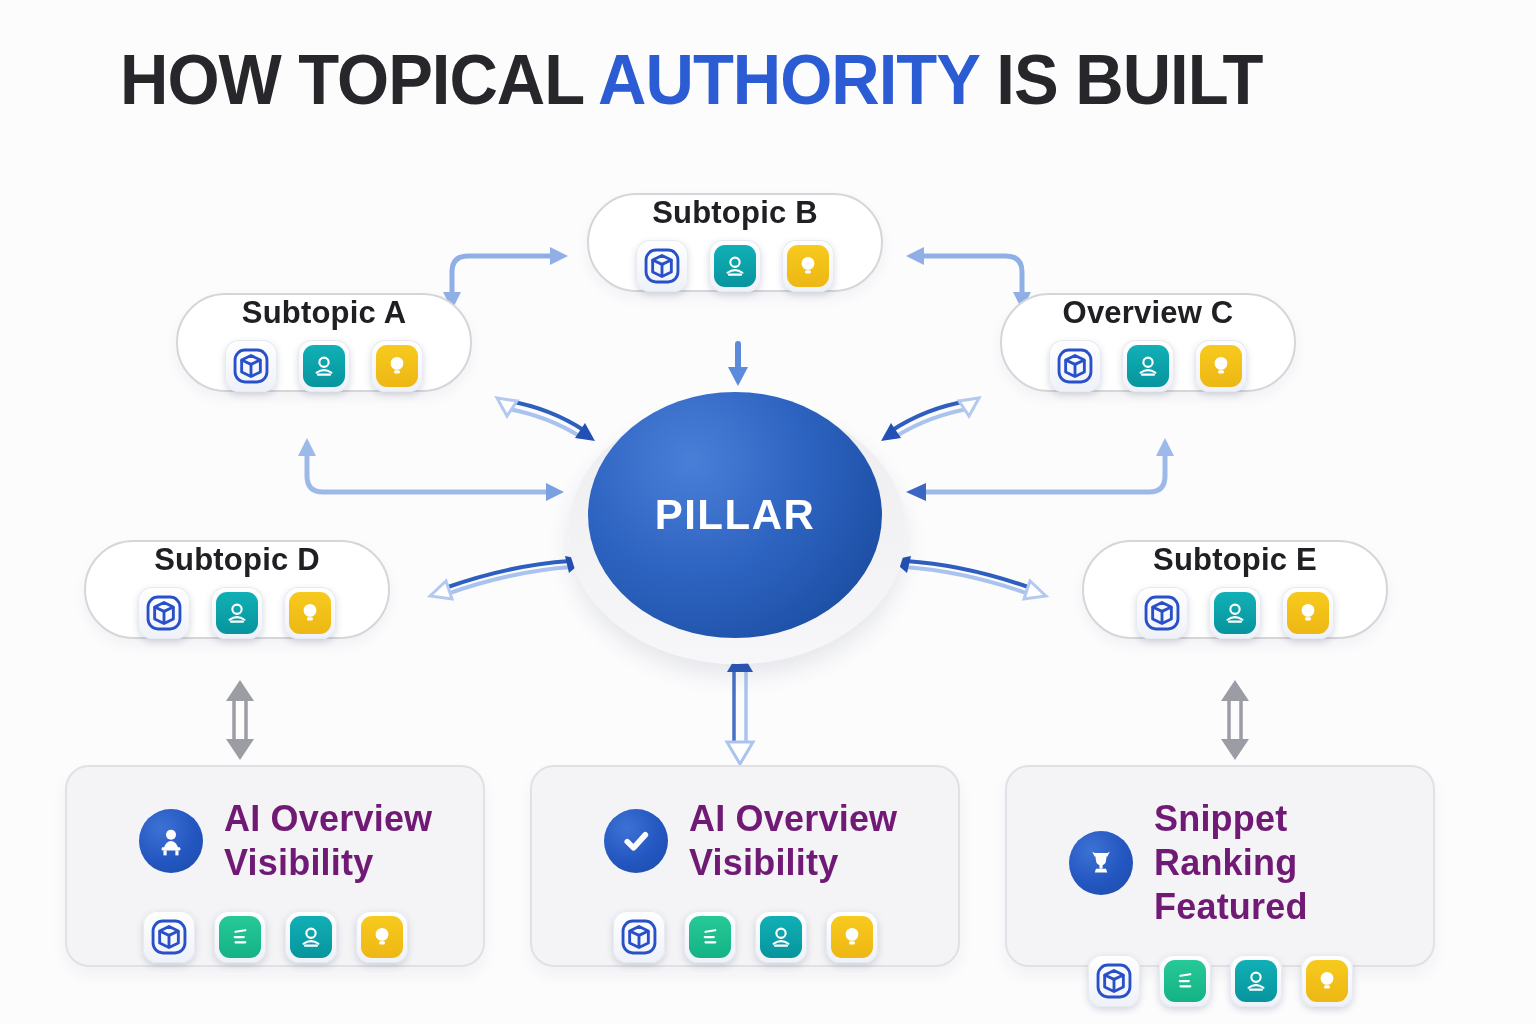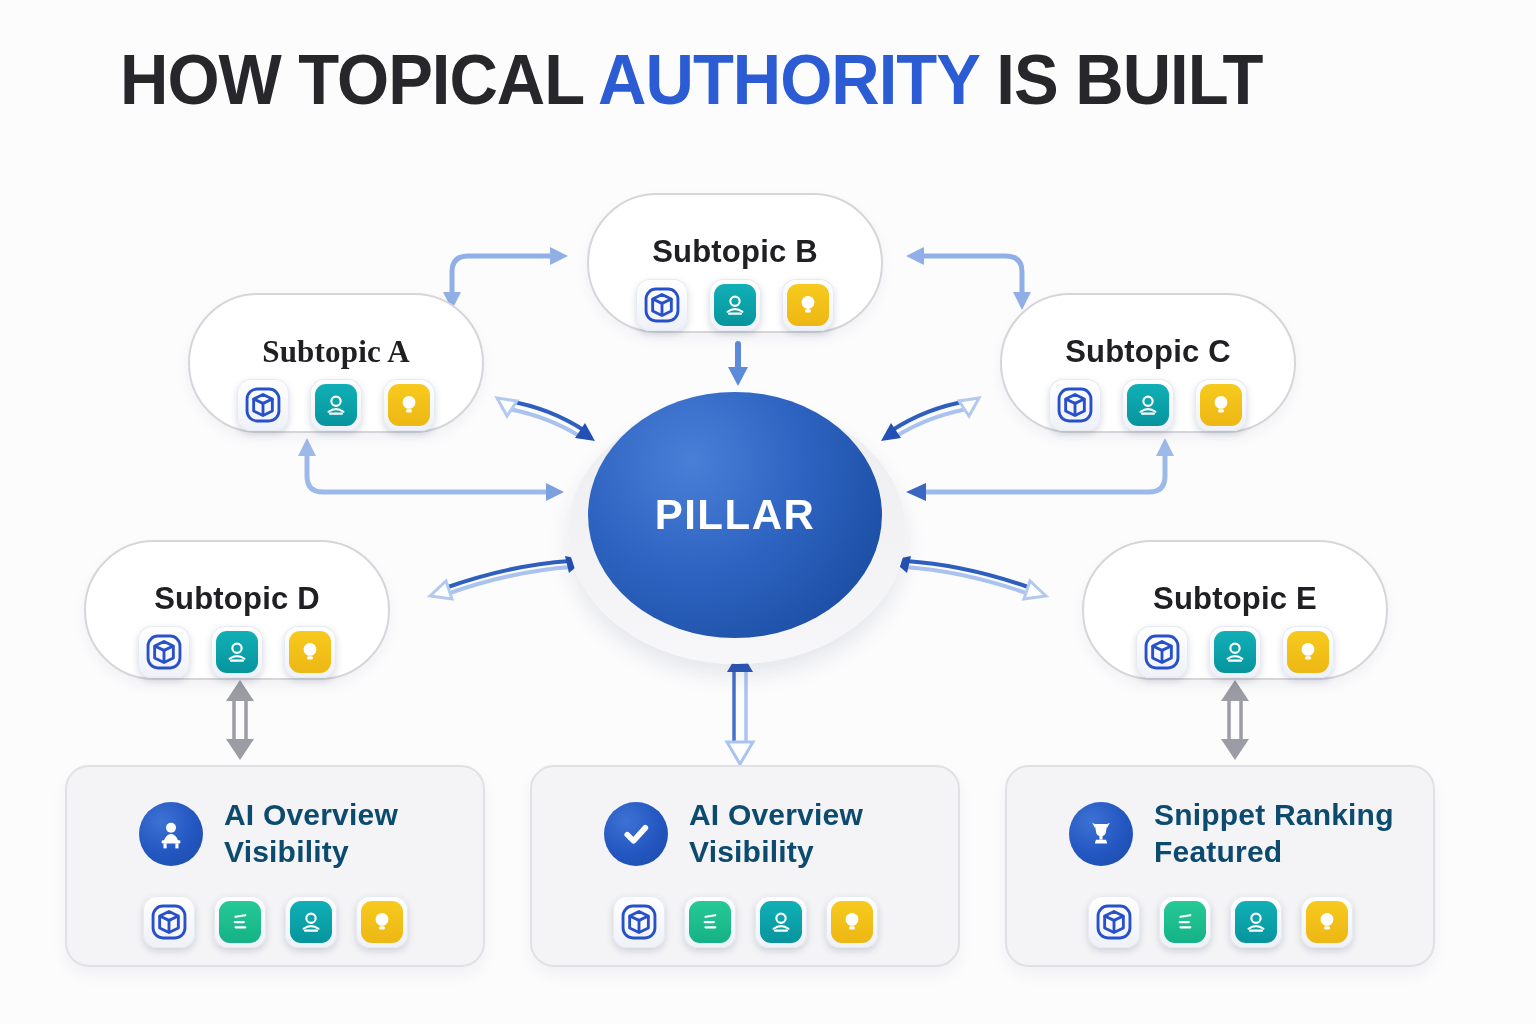--- a/index.html
+++ b/index.html
@@ -20,23 +20,23 @@
   .pillar-base { position:absolute; left:568px; top:400px; width:338px; height:264px;
                  border-radius:50%; background:linear-gradient(180deg,#ededf0,#f7f7f9);
                  box-shadow:0 12px 22px rgba(40,50,80,0.10); }
   .pillar { position:absolute; left:588px; top:392px; width:294px; height:246px; border-radius:50%;
             background:radial-gradient(circle at 35% 28%, #4a7fd8 0%, #2d63c0 45%, #1d4fa5 80%);
             display:flex; flex-direction:column; align-items:center; justify-content:center;
             color:#ffffff; font-weight:800; font-size:42px; letter-spacing:1.5px; line-height:1.16;
             }
 
   
-  .pill { position:absolute; width:296px; height:140px; background:#ffffff; border:2px solid #d6d6da;
+  .pill { position:absolute; width:296px; height:99px; background:#ffffff; border:2px solid #d6d6da;
           border-radius:72px; box-shadow:0 6px 14px rgba(30,40,70,0.05);
-          display:flex; flex-direction:column; align-items:center; justify-content:flex-end; gap:9px; }
+          display:flex; flex-direction:column; align-items:center; justify-content:space-between; gap:9px; }
   .pill-label { font-size:31px; font-weight:800; color:#202024; letter-spacing:0.2px; }
   .tile-row { display:flex; gap:21px; }
 
   
   .tile { width:52px; height:52px; border-radius:14px;
           background:linear-gradient(180deg,#ffffff 0%,#eef1f8 100%);
           box-shadow:0 3px 7px rgba(60,70,100,0.20), inset 0 0 0 1px #e7eaf2;
           display:flex; align-items:center; justify-content:center; }
   .tile-inner { width:42px; height:42px; border-radius:11px; display:flex; align-items:center; justify-content:center; }
   .tile-inner.teal  { background:linear-gradient(180deg,#11b0b6,#07949d); }
@@ -44,21 +44,21 @@
   .tile-inner.amber { background:linear-gradient(180deg,#f7ca1e,#edb714); }
 
   
   .card { position:absolute; top:765px; height:202px; background:#f4f4f6; border:2px solid #e1e1e5;
           border-radius:24px; box-shadow:0 8px 16px rgba(30,40,70,0.05);
           display:flex; flex-direction:column; padding:30px 0 0 0; }
   .card-header { display:flex; align-items:center; gap:21px; padding-left:72px; }
   .badge { width:64px; height:64px; border-radius:50%; flex:0 0 auto;
            background:radial-gradient(circle at 35% 30%, #3d72d4 0%, #2356c0 55%, #1c4da6 100%);
            display:flex; align-items:center; justify-content:center; }
-  .card-title { font-size:30px; font-weight:800; color:#0c4a6e; line-height:1.22; letter-spacing:0.2px; }
+  .card-title { font-size:36px; font-weight:800; color:#701a75; line-height:1.22; letter-spacing:0.2px; }
   .card-tiles { display:flex; gap:19px; justify-content:center; margin-top:26px; }
 </style>
 </head>
 <body>
 
 <div class="stage">
 
   <h1 class="title"><span>HOW TOPICAL </span><span class="hl">AUTHORITY</span><span> IS BUILT</span></h1>
 
   <svg class="arrows" width="1536" height="1024" viewBox="0 0 1536 1024">
@@ -140,21 +140,21 @@
       <polygon points="1235,680 1221,701 1249,701" fill="#9c9ca4"></polygon>
       <polygon points="1235,760 1221,739 1249,739" fill="#9c9ca4"></polygon>
     </g>
   </svg>
 
   <div class="pillar-base"></div>
   <div class="pillar">
     <div>PILLAR</div>
   </div>
 
-  <div class="pill" style="left:188px; top:293px;font-family:Liberation Serif, serif;">
+  <div class="pill" style="left:176px; top:293px;">
     <div class="pill-label">Subtopic A</div>
     <div class="tile-row">
       <div class="tile">
           <svg width="44" height="44" viewBox="0 0 40 40" fill="none" stroke="#2850c8" stroke-width="2.6" stroke-linejoin="round">
             <rect x="5.5" y="5.5" width="29" height="29" rx="9"></rect>
             <polygon points="11.5,14.5 20,10.5 28.5,14.5 20,18.5"></polygon>
             <polyline points="11.5,14.5 11.5,25.5 20,29.5 28.5,25.5 28.5,14.5"></polyline>
             <line x1="20" y1="18.5" x2="20" y2="29.5"></line>
           </svg>
         </div>
@@ -203,21 +203,21 @@
             <svg width="30" height="30" viewBox="0 0 40 40" fill="#ffffff">
               <circle cx="20" cy="16.5" r="8.5"></circle>
               <rect x="16" y="25.5" width="8" height="4.5" rx="2"></rect>
             </svg>
           </div>
         </div>
     </div>
   </div>
 
   <div class="pill" style="left:1000px; top:293px;">
-    <div class="pill-label">Subtopic C</div>
+    <div class="pill-label">Overview C</div>
     <div class="tile-row">
       <div class="tile">
           <svg width="44" height="44" viewBox="0 0 40 40" fill="none" stroke="#2850c8" stroke-width="2.6" stroke-linejoin="round">
             <rect x="5.5" y="5.5" width="29" height="29" rx="9"></rect>
             <polygon points="11.5,14.5 20,10.5 28.5,14.5 20,18.5"></polygon>
             <polyline points="11.5,14.5 11.5,25.5 20,29.5 28.5,25.5 28.5,14.5"></polyline>
             <line x1="20" y1="18.5" x2="20" y2="29.5"></line>
           </svg>
         </div>
       <div class="tile">

